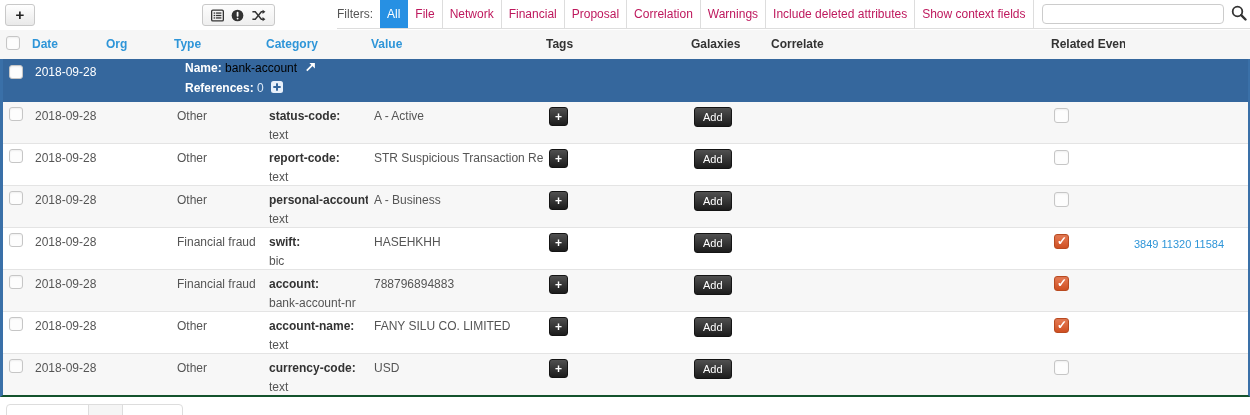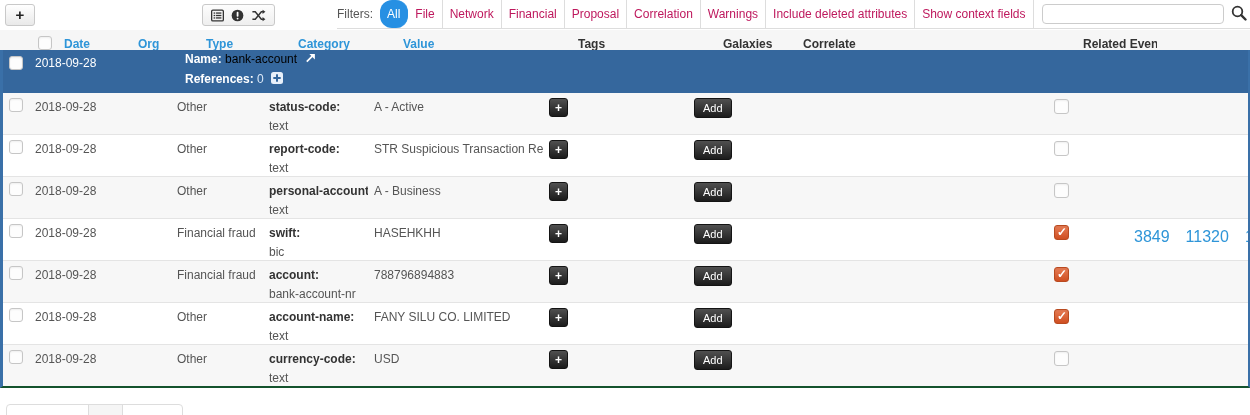--- a/index.html
+++ b/index.html
@@ -15,33 +15,33 @@
                 display:flex; align-items:center; gap:7px;
                 background:linear-gradient(#fdfdfd,#efefef); border:1px solid #c9c9c9; border-radius:3px; }
   .icon-group span { display:inline-flex; cursor:pointer; }
 
   .filterbar { position:absolute; left:337px; top:0; height:29px; display:flex; align-items:stretch;
                border-bottom:1px solid #ddd; }
   .filters-label { align-self:center; padding-right:7px; color:#555; }
   .tabs { display:flex; align-items:stretch; }
   .tab { display:flex; align-items:center; padding:0 7px; color:#be185d; border-right:1px solid #ddd;
          cursor:pointer; white-space:nowrap; }
-  .tab.active { background:#2790e3; color:#fff; border-right-color:#2790e3;border-radius:12px; }
+  .tab.active { background:#2790e3; color:#fff; border-right-color:#2790e3; }
   .searchbox { display:flex; align-items:center; padding-left:8px; border-right:1px solid #ddd; }
   .searchbox input { width:182px; height:20px; border:1px solid #ccc; border-radius:4px;
                      padding:1px 6px; font-size:12px; font-family:inherit; outline:none; }
   .search-btn { background:none; border:none; padding:0 7px; cursor:pointer; display:flex; align-items:center; }
 
   
   .grid { display:grid;
           grid-template-columns:26px 74px 68px 92px 105px 175px 145px 80px 280px 80px minmax(0,1fr); }
   .cell { padding:7px 4px 0 6px; overflow:hidden; }
 
   
-  .header-row { height:20px; background:#f6f6f6; align-items:stretch;padding-left:32px; }
+  .header-row { height:29px; background:#f6f6f6; align-items:stretch; }
   .header-row .cell { font-weight:bold; color:#333; white-space:nowrap; }
   .header-row .cell.sortable { color:#2e95d8; cursor:pointer; }
 
   
   .checkbox { display:inline-block; width:14px; height:14px; background:#fdfdfd;
               border:1px solid #c6c6c6; border-radius:3px; cursor:pointer;
               box-shadow:inset 0 1px 2px rgba(0,0,0,.06); position:relative; }
   .checkbox.big { width:15px; height:15px; }
   .checkbox.checked { background:linear-gradient(#e77c55,#cf4f22); border-color:#b94a20; }
   .checkbox.checked::after { content:"✓"; position:absolute; left:2px; top:-1px;
@@ -65,21 +65,21 @@
   .date-cell, .org-cell, .cat-cell, .val-cell { color:#555; white-space:nowrap; }
   .type-name { font-weight:bold; color:#333; line-height:15px; white-space:nowrap; }
   .type-sub { color:#555; line-height:15px; margin-top:4px; white-space:nowrap; }
   .btn-dark { background:linear-gradient(#505050,#1c1c1c); color:#fff; border:1px solid #141414;
               border-radius:3px; cursor:pointer; font-family:inherit; }
   .tag-plus { width:19px; height:19px; font-size:12px; font-weight:bold; line-height:16px; }
   .galaxy-add { padding:3px 8px; font-size:11px; }
   .tags-cell, .gal-cell { padding-top:5px; }
   .corr-cell { padding-top:6px; }
   .rel-cell { padding-top:9px; white-space:nowrap; }
-  .rel-cell a { color:#2e95d8; text-decoration:none; font-size:16px; margin-right:16px; cursor:pointer; }
+  .rel-cell a { color:#2e95d8; text-decoration:none; font-size:11px; margin-right:3px; cursor:pointer; }
 
   
   .pagination { position:absolute; left:6px; top:404px; display:inline-flex;
                 border:1px solid #ddd; border-radius:4px; background:#fff; overflow:hidden; }
   .page-cell { padding:8px 13px; font-size:12px; border-right:1px solid #ddd; white-space:nowrap; }
   .page-cell:last-child { border-right:none; }
   .page-prev { color:#999; }
   .page-current { color:#999; background:#f5f5f5; }
   .page-next { color:#2e95d8; cursor:pointer; }
 </style>

